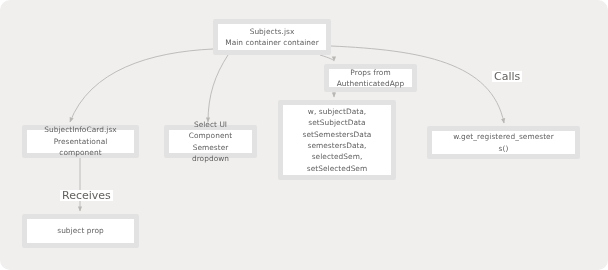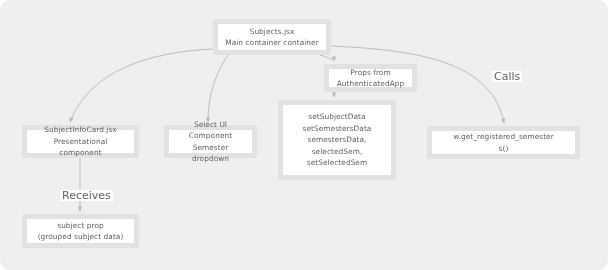--- a/index.html
+++ b/index.html
@@ -92,32 +92,32 @@
       </div>
       <div class="node" style="left: 22px; top: 125px; width: 117px; height: 33px; background: rgb(255, 255, 255); border-color: rgb(226, 226, 226); color: rgb(95, 95, 95);">
         <span class="line">SubjectInfoCard.jsx</span>
         <span class="line">Presentational component</span>
       </div>
       <div class="node" style="left: 164px; top: 125px; width: 93px; height: 33px; background: rgb(255, 255, 255); border-color: rgb(226, 226, 226); color: rgb(95, 95, 95);">
         <span class="line">Select UI Component</span>
         <span class="line">Semester dropdown</span>
       </div>
       <div class="node" style="left: 278px; top: 100px; width: 118px; height: 80px; background: rgb(255, 255, 255); border-color: rgb(226, 226, 226); color: rgb(95, 95, 95);">
+        <span class="line">w, subjectData,</span>
         <span class="line">setSubjectData</span>
         <span class="line">setSemestersData</span>
         <span class="line">semestersData,</span>
         <span class="line">selectedSem,</span>
         <span class="line">setSelectedSem</span>
       </div>
       <div class="node" style="left: 427px; top: 126px; width: 153px; height: 33px; background: rgb(255, 255, 255); border-color: rgb(226, 226, 226); color: rgb(95, 95, 95); align-items: center;">
         <span class="line">w.get_registered_semester</span>
         <span class="line">s()</span>
       </div>
       <div class="node" style="left: 22px; top: 214px; width: 117px; height: 34px; background: rgb(255, 255, 255); border-color: rgb(226, 226, 226); color: rgb(95, 95, 95);">
         <span class="line">subject prop</span>
-        <span class="line">(grouped subject data)</span>
       </div>
     </div>
   <div id="labels-layer">
       <div class="edge-label" style="left: 492px; top: 71px;">Calls</div>
       <div class="edge-label" style="left: 60px; top: 190px; text-align: center;">Receives</div>
     </div>
 </div>
 
 </body></html>

